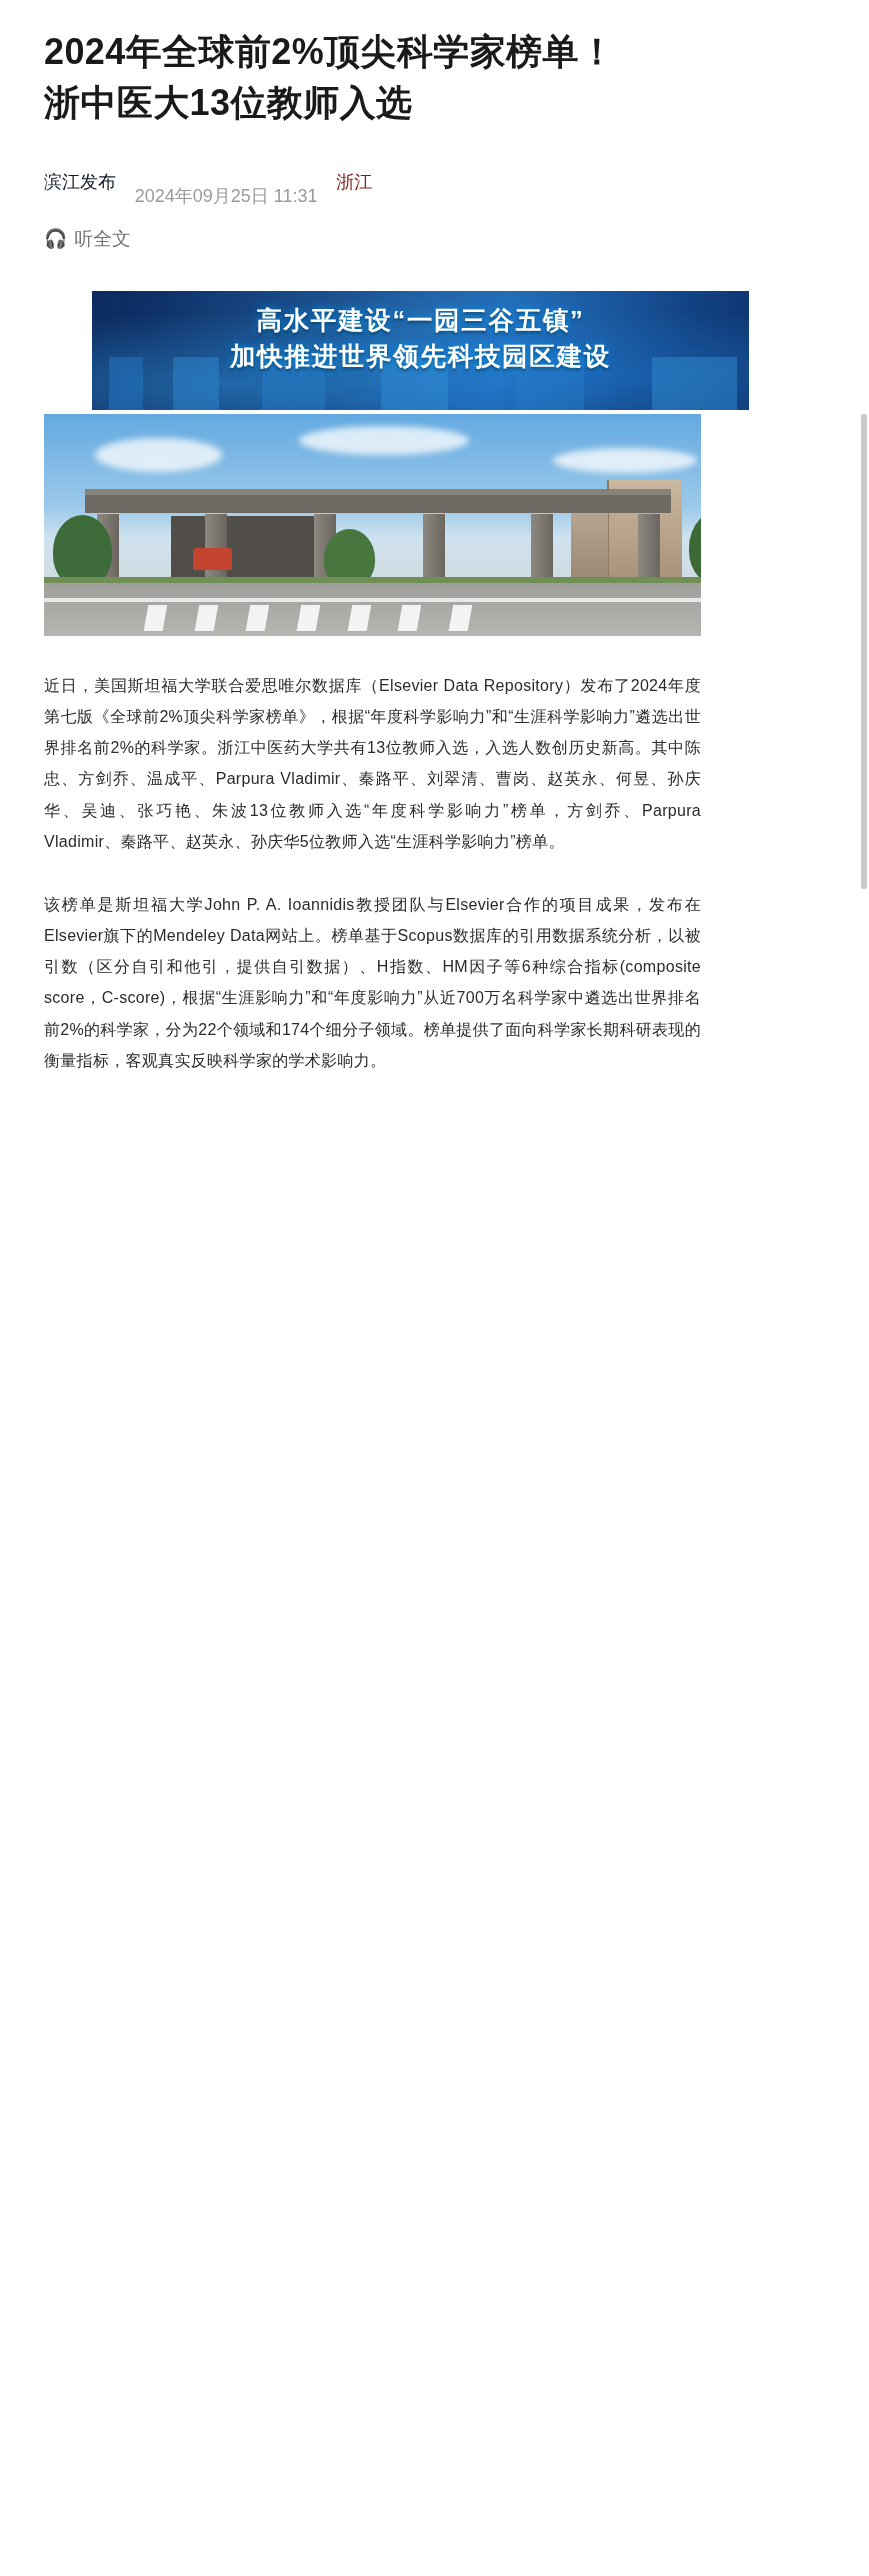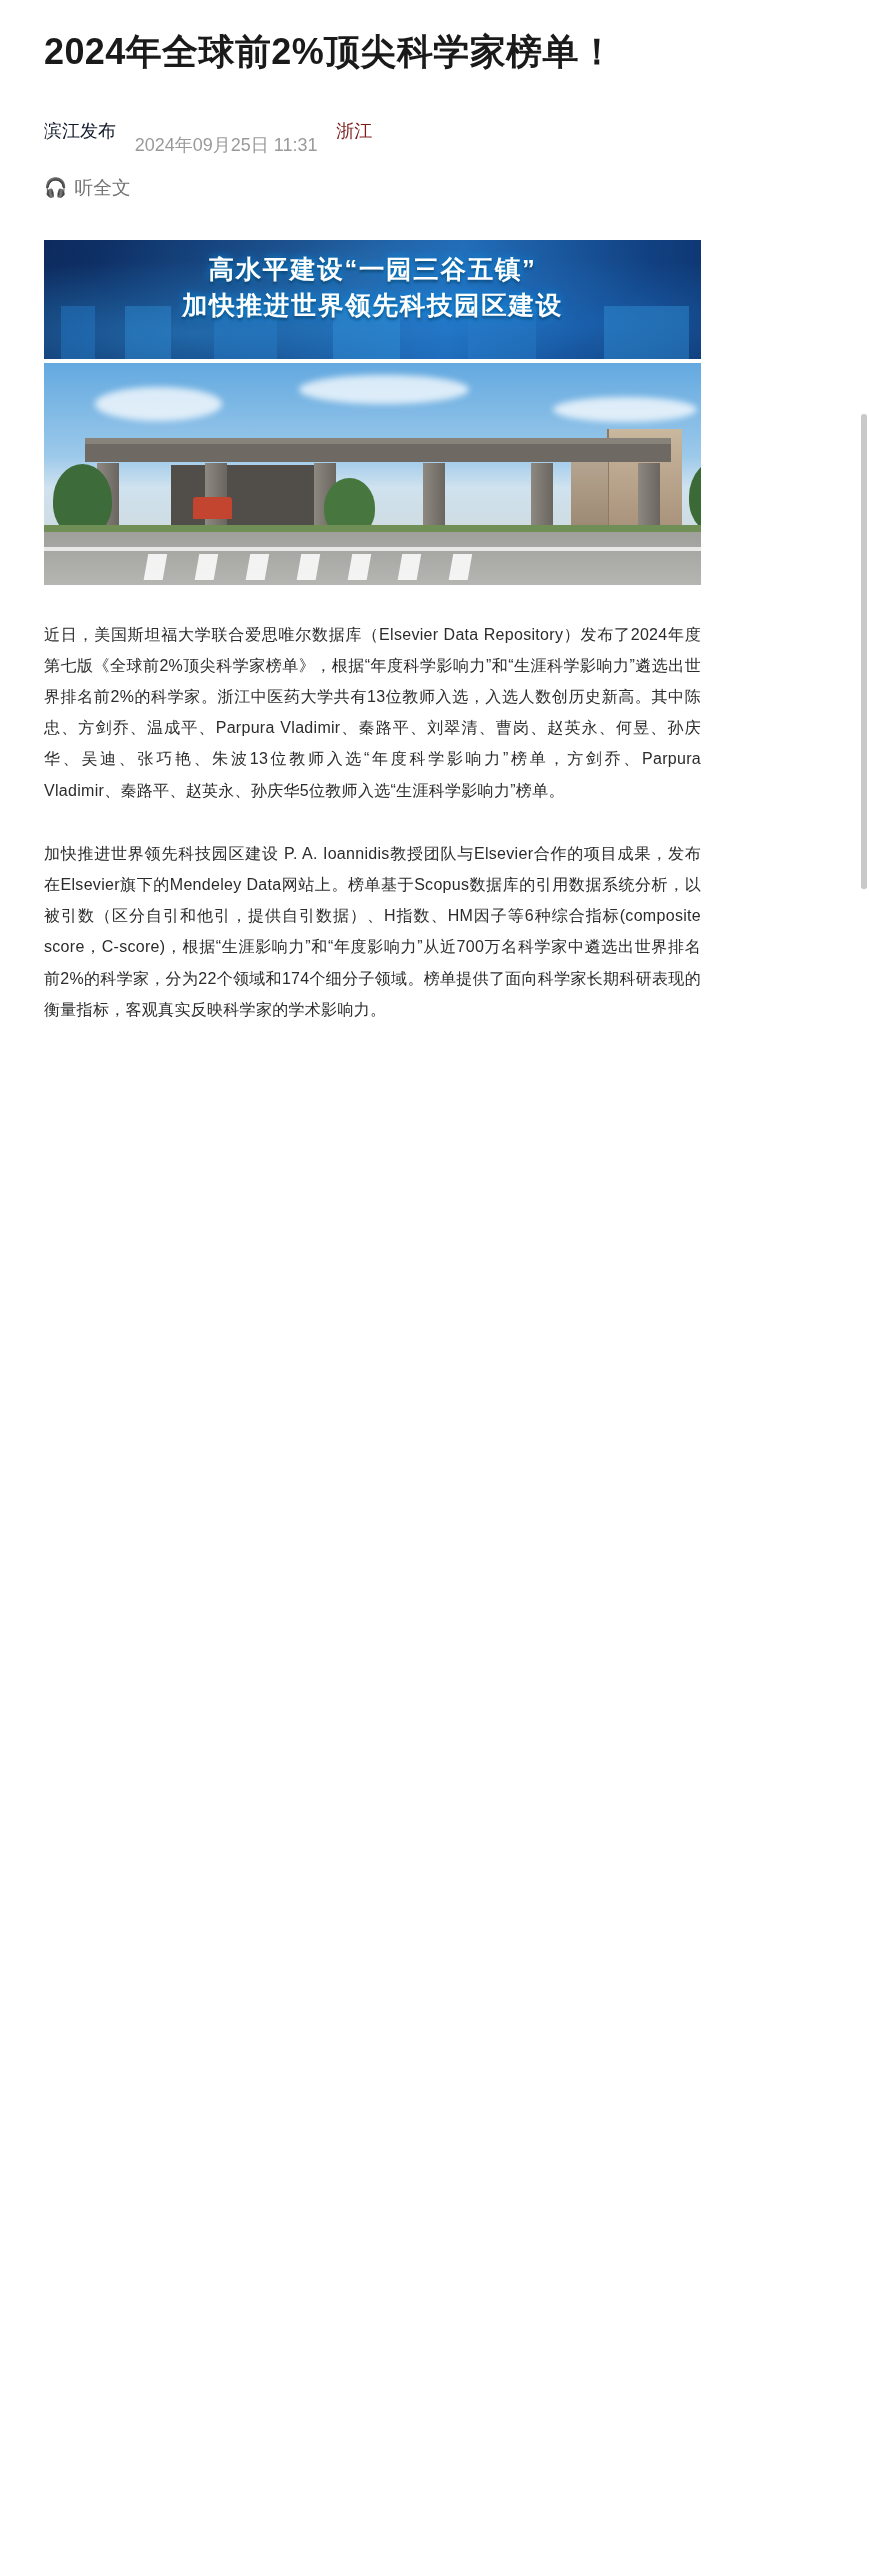--- a/index.html
+++ b/index.html
@@ -69,20 +69,21 @@
   }
 
   
   .banner {
     width: 100%;
     height: 119px;
     position: relative;
     overflow: hidden;
     background: linear-gradient(100deg, #0d2b5e 0%, #12407f 38%, #1a5fae 62%, #0e3570 100%);
     margin-bottom: 3.4px;
+    margin-left: 48px;
   }
   .banner .glow {
     position: absolute;
     left: 0; right: 0; top: 0; bottom: 0;
     background:
       radial-gradient(ellipse at 22% 78%, rgba(60,180,255,0.38), rgba(0,0,0,0) 55%),
       radial-gradient(ellipse at 78% 70%, rgba(40,140,230,0.35), rgba(0,0,0,0) 55%),
       radial-gradient(ellipse at 50% 20%, rgba(90,200,255,0.22), rgba(0,0,0,0) 60%);
   }
   .banner .skyline {
@@ -264,20 +265,21 @@
     border-radius: 2.5px;
   }
 </style>
 </head>
 <body>
 
 <div class="page">
 
   <h1 class="article-title">
     <span>2024年全球前2%顶尖科学家榜单！</span><br>
+    <span>浙中医大13位教师入选</span>
   </h1>
 
   <div class="meta-row">
     <span class="meta-source">滨江发布</span>
     <span class="meta-date">2024年09月25日 11:31</span>
     <span class="meta-region">浙江</span>
   </div>
 
   <div class="listen-row">
     <span class="headphone-icon">🎧</span>
@@ -319,19 +321,19 @@
     <div class="crosswalk" style="left:153px"></div>
     <div class="crosswalk" style="left:204px"></div>
     <div class="crosswalk" style="left:255px"></div>
     <div class="crosswalk" style="left:306px"></div>
     <div class="crosswalk" style="left:356px"></div>
     <div class="crosswalk" style="left:407px"></div>
   </div>
 
   <div class="body-text">
     <p>近日，美国斯坦福大学联合爱思唯尔数据库（Elsevier Data Repository）发布了2024年度第七版《全球前2%顶尖科学家榜单》，根据“年度科学影响力”和“生涯科学影响力”遴选出世界排名前2%的科学家。浙江中医药大学共有13位教师入选，入选人数创历史新高。其中陈忠、方剑乔、温成平、Parpura Vladimir、秦路平、刘翠清、曹岗、赵英永、何昱、孙庆华、吴迪、张巧艳、朱波13位教师入选“年度科学影响力”榜单，方剑乔、Parpura Vladimir、秦路平、赵英永、孙庆华5位教师入选“生涯科学影响力”榜单。</p>
-    <p>加快推进世界领先科技园区建设 P. A. Ioannidis教授团队与Elsevier合作的项目成果，发布在Elsevier旗下的Mendeley Data网站上。榜单基于Scopus数据库的引用数据系统分析，以被引数（区分自引和他引，提供自引数据）、H指数、HM因子等6种综合指标(composite score，C-score)，根据“生涯影响力”和“年度影响力”从近700万名科学家中遴选出世界排名前2%的科学家，分为22个领域和174个细分子领域。榜单提供了面向科学家长期科研表现的衡量指标，客观真实反映科学家的学术影响力。</p>
+    <p>该榜单是斯坦福大学John P. A. Ioannidis教授团队与Elsevier合作的项目成果，发布在Elsevier旗下的Mendeley Data网站上。榜单基于Scopus数据库的引用数据系统分析，以被引数（区分自引和他引，提供自引数据）、H指数、HM因子等6种综合指标(composite score，C-score)，根据“生涯影响力”和“年度影响力”从近700万名科学家中遴选出世界排名前2%的科学家，分为22个领域和174个细分子领域。榜单提供了面向科学家长期科研表现的衡量指标，客观真实反映科学家的学术影响力。</p>
   </div>
 
 </div>
 
 <div class="scrollbar"></div>
 
 
 </body></html>

